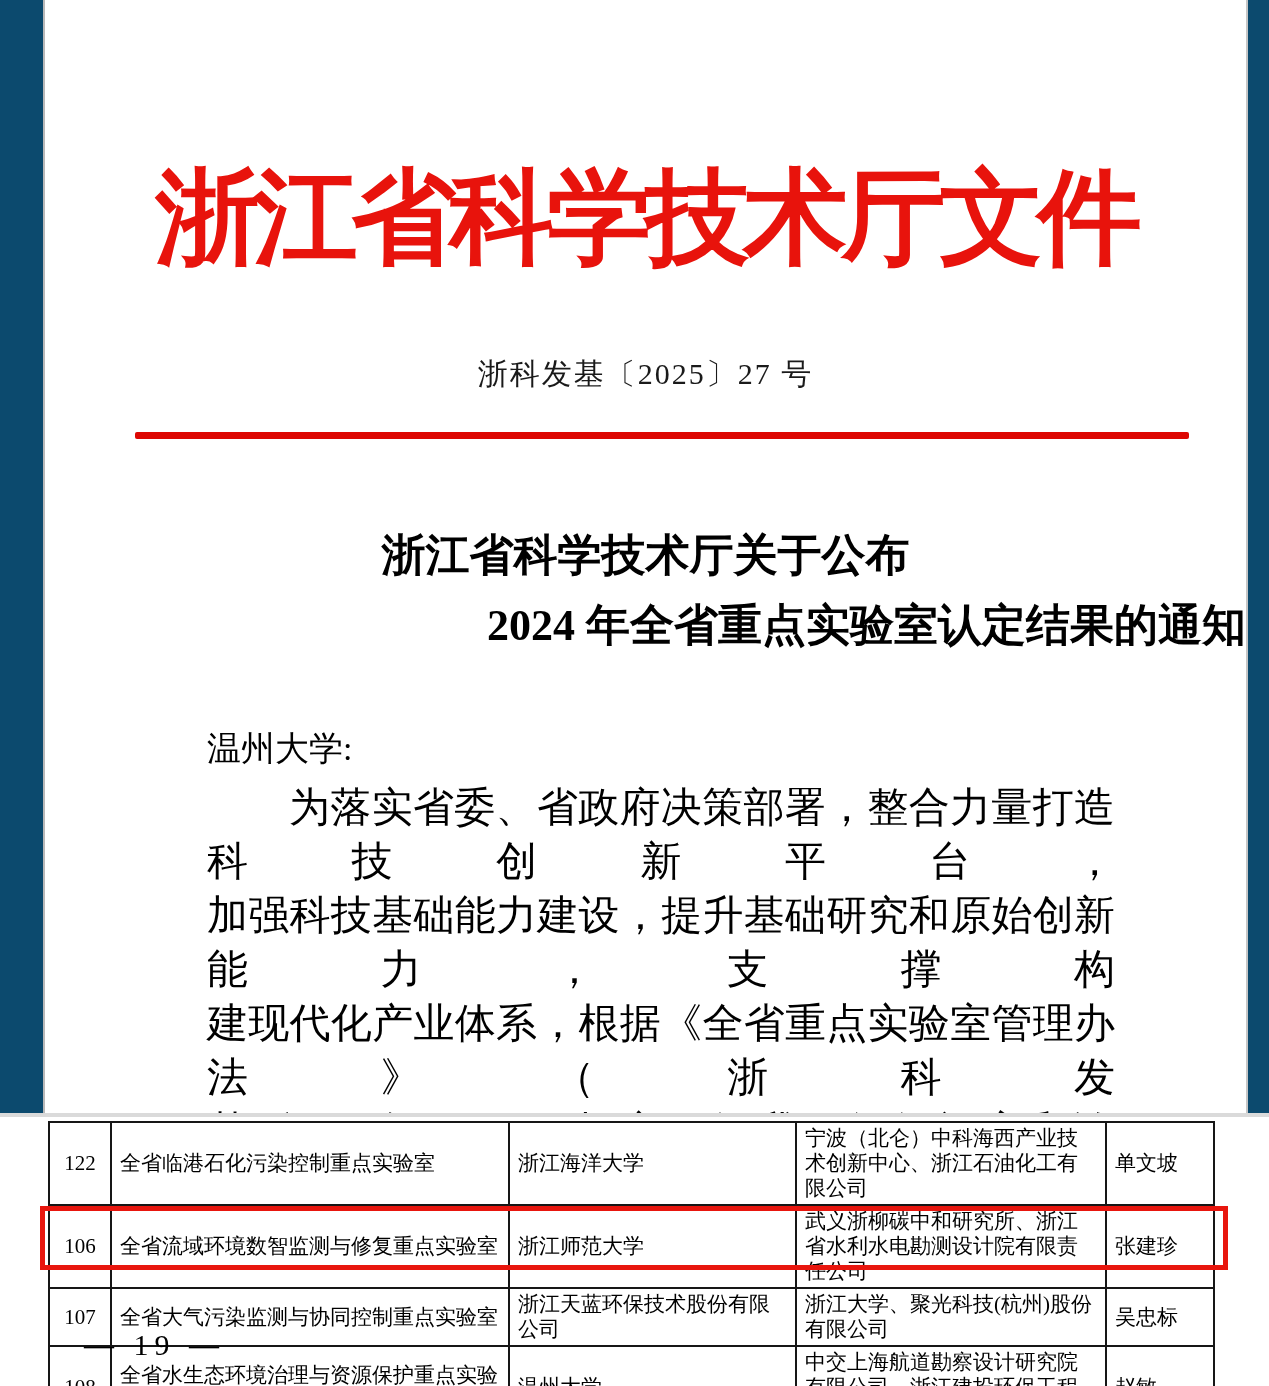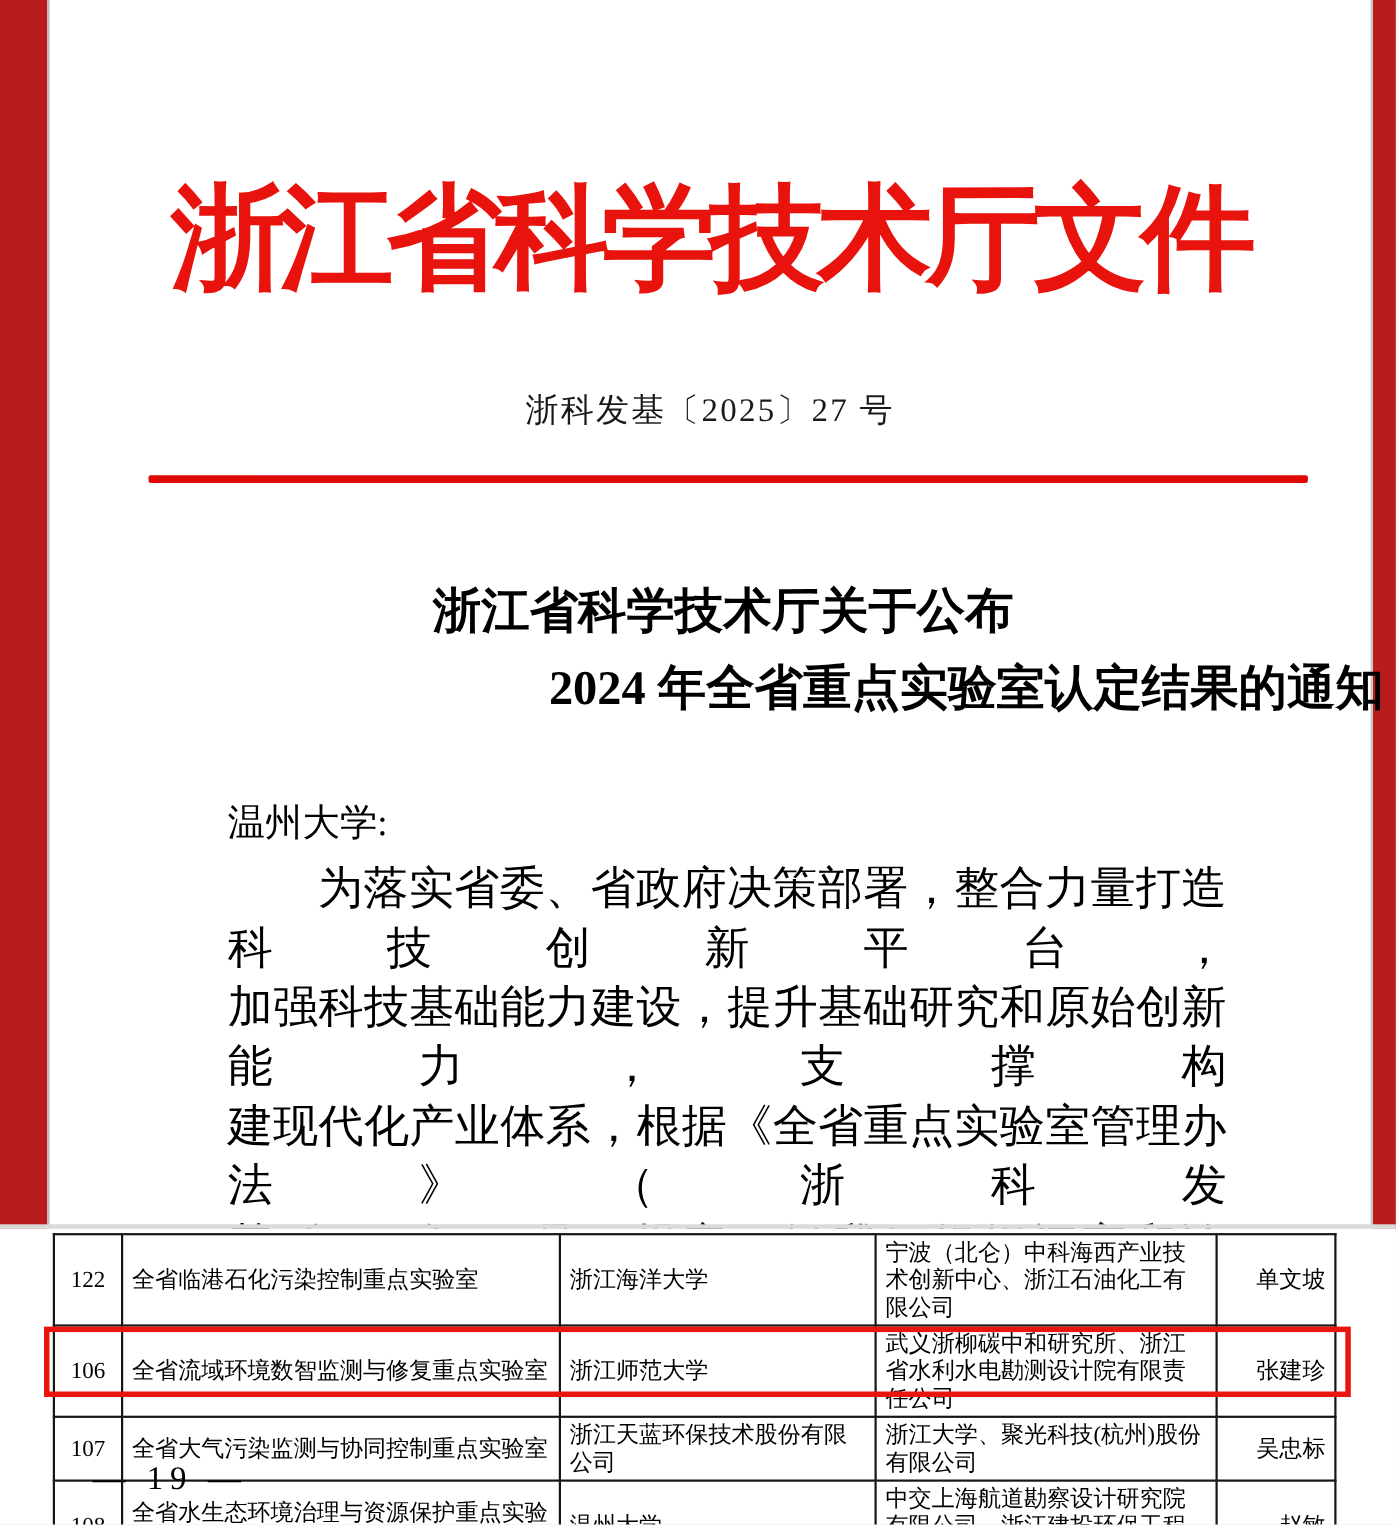--- a/index.html
+++ b/index.html
@@ -3,40 +3,40 @@
 <meta charset="utf-8">
 <style>
   html,body{margin:0;padding:0;}
   body{
     width:1269px;height:1386px;position:relative;overflow:hidden;
     background:#e6e6e6;
     font-family:"Liberation Serif","DejaVu Serif",serif;
     color:#111;
   }
   
-  .top-region{position:absolute;left:0;top:0;width:1269px;height:1117px;background:#b91c1c;}
+  .top-region{position:absolute;left:0;top:0;width:1269px;height:1117px;background:#0c4a6e;}
   .page-sheet{
     position:absolute;left:43px;top:0;width:1205px;height:1117px;background:#ffffff;
     border-left:2px solid #b9b9b9;border-right:2px solid #c6c6c6;box-sizing:border-box;
   }
   .doc-title{
     position:absolute;left:0;top:148px;width:100%;
     text-align:center;font-size:104px;line-height:140px;font-weight:bold;
     letter-spacing:-6px;color:#e8130c;white-space:nowrap;
   }
   .doc-number{
     position:absolute;left:0;top:352px;width:100%;
     text-align:center;font-size:30px;line-height:44px;color:#1a1a1a;letter-spacing:2px;
   }
   .red-rule{
     position:absolute;left:90px;top:432px;width:1054px;height:7px;
     background:#dd0703;border-radius:2px;
   }
   .subtitle{position:absolute;left:0;width:100%;text-align:center;font-weight:bold;color:#000;
-    font-size:44px;line-height:56px;white-space:nowrap;margin-left:12px;}
+    font-size:44px;line-height:56px;white-space:nowrap;}
   .subtitle.line1{top:528px;}
   .subtitle.line2{top:598px;text-align:right;}
   .salutation{
     position:absolute;left:162px;top:722px;font-size:34px;line-height:54px;color:#000;
   }
   .body-block{position:absolute;left:162px;top:780px;width:908px;}
   .body-line{
     font-size:41px;line-height:54px;color:#000;
     text-align:justify;text-align-last:justify;white-space:normal;
   }
@@ -49,21 +49,21 @@
   table.lab-table{
     position:absolute;left:48px;top:4px;width:1165px;
     border-collapse:collapse;table-layout:fixed;
     font-family:"Liberation Serif","DejaVu Serif",serif;
   }
   table.lab-table td{
     border:2px solid #161616;font-size:21px;line-height:25px;color:#000;
     padding:3px 8px;vertical-align:middle;box-sizing:border-box;
   }
   td.col-no{text-align:center;}
-  td.col-director{text-align:right;}
+  td.col-director{text-align:left;}
   tr.lab-row{height:47px;}
   .highlight-box{
     position:absolute;left:40px;top:89px;width:1188px;height:64px;
     border:5px solid #e8160e;box-sizing:border-box;pointer-events:none;
   }
   .page-number{
     position:absolute;left:84px;top:210px;font-size:30px;line-height:36px;
     letter-spacing:6px;color:#000;white-space:nowrap;
   }
 </style>

